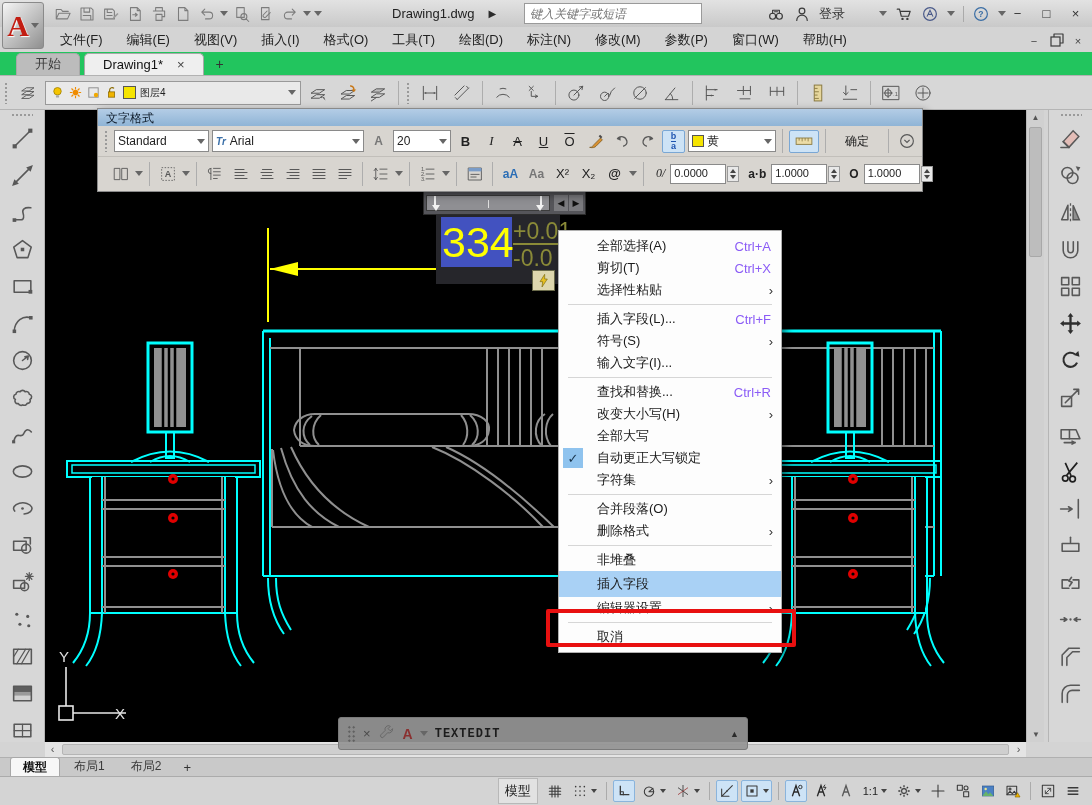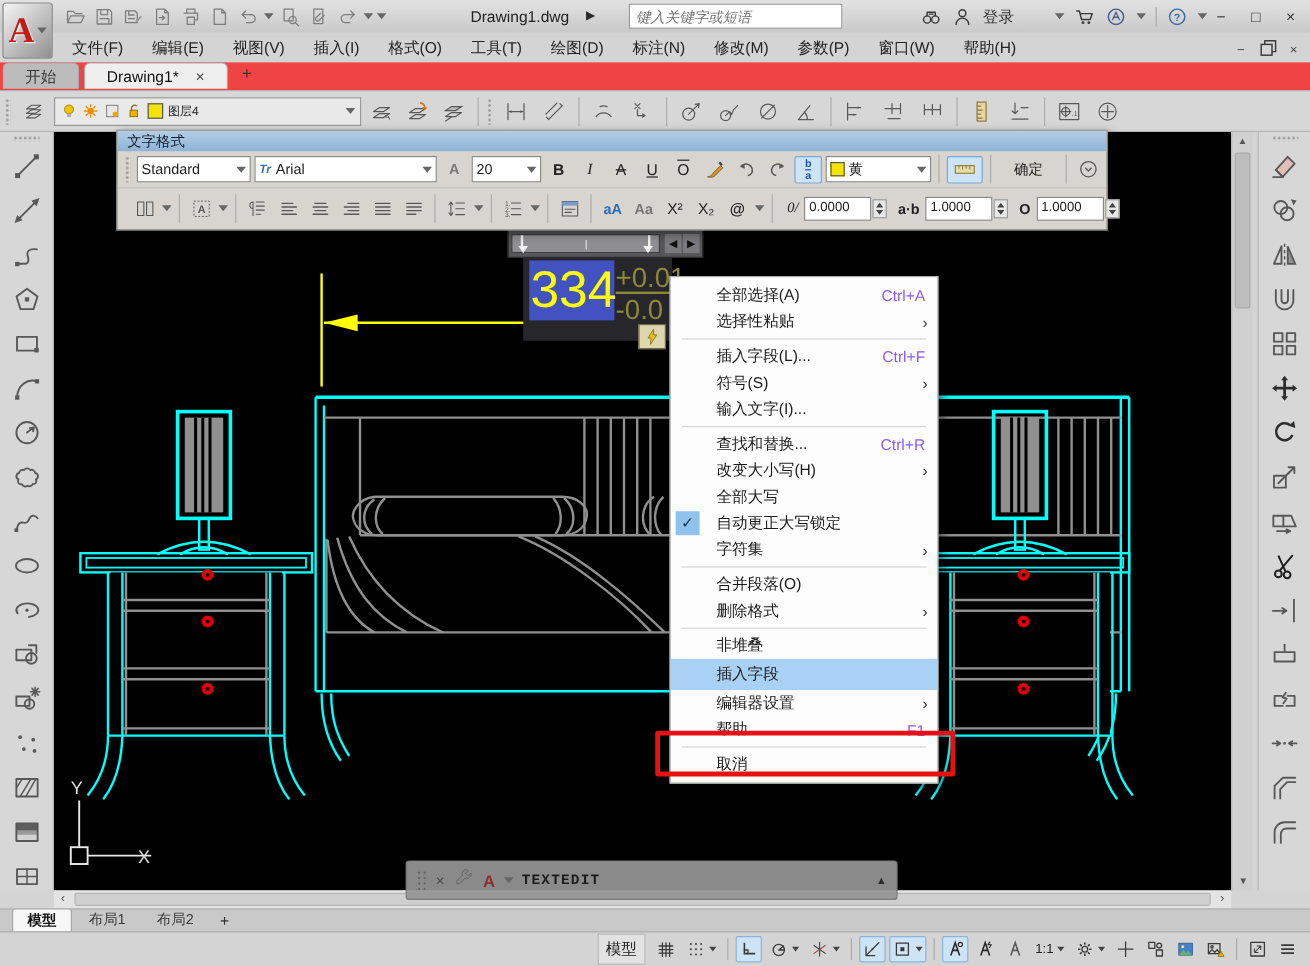--- a/index.html
+++ b/index.html
@@ -28,21 +28,21 @@
   .login-lbl{font-size:13px;color:#333;}
   .tb-sep{width:1px;height:16px;background:#aaa;}
   .win-controls{position:absolute;right:4px;top:3px;display:flex;gap:4px;}
   .winbtn{width:25px;height:20px;display:flex;align-items:center;justify-content:center;font-size:13px;color:#333;border-radius:2px;}
   
   .menubar{position:absolute;left:48px;top:27px;height:25px;display:flex;align-items:center;}
   .menu-item{font-size:13px;color:#222;padding:3px 12px;}
   .mdi-controls{position:absolute;right:6px;top:31px;display:flex;gap:6px;align-items:center;}
   .mdibtn{font-size:11px;color:#444;width:16px;text-align:center;}
   
-  .tabbar{position:absolute;left:0;top:52px;width:100%;height:24px;background:#ef4444;border-bottom:1px solid #b2b2b2;display:flex;align-items:flex-start;padding-left:2px;}
+  .tabbar{position:absolute;left:0;top:52px;width:100%;height:24px;background:#22c55e;border-bottom:1px solid #b2b2b2;display:flex;align-items:center;padding-left:16px;}
   .ftab{height:22px;padding:3px 18px;font-size:13px;color:#3a3a3a;background:#bcbcbc;border:1px solid #a8a8a8;border-bottom:none;border-radius:5px 5px 0 0;margin-right:4px;display:flex;align-items:center;gap:14px;}
   .ftab.active{background:#efefef;color:#111;}
   .ftab .closex{color:#444;font-size:13px;}
   .ftab-add{font-size:14px;color:#333;padding:1px 8px;}
   
   .toolrow{position:absolute;left:0;top:76px;width:100%;height:34px;background:#d7d7d7;border-bottom:1px solid #b5b5b5;display:flex;align-items:center;gap:2px;padding:0 2px;}
   .grip{width:5px;height:22px;background-image:radial-gradient(#9a9a9a 1px,transparent 1.2px);background-size:4px 4px;margin:0 2px;}
   .tool-btn{width:30px;height:28px;display:flex;align-items:center;justify-content:center;border-radius:2px;flex:none;}
   .vsep{width:1px;height:24px;background:#adadad;margin:0 3px;flex:none;}
   .layer-combo{width:256px;height:24px;background:#e9e9e9;border:1px solid #999;display:flex;align-items:center;gap:4px;padding:0 4px;flex:none;}
@@ -929,20 +929,24 @@
         </span>
     </div>
   </div>
 
   <div class="cmenu" id="context-menu">
       <div class="cm-item">
         <span class="cm-label">全部选择(A)</span>
         <span class="cm-short">Ctrl+A</span>
       </div>
       <div class="cm-item">
+        <span class="cm-label">剪切(T)</span>
+        <span class="cm-short">Ctrl+X</span>
+      </div>
+      <div class="cm-item">
         <span class="cm-label">选择性粘贴</span>
         <span class="cm-sub">›</span>
       </div>
       <div class="cm-sep"></div>
       <div class="cm-item">
         <span class="cm-label">插入字段(L)...</span>
         <span class="cm-short">Ctrl+F</span>
       </div>
       <div class="cm-item">
         <span class="cm-label">符号(S)</span>
@@ -982,24 +986,20 @@
       <div class="cm-sep"></div>
       <div class="cm-item">
         <span class="cm-label">非堆叠</span>
       </div>
       <div class="cm-item hl">
         <span class="cm-label">插入字段</span>
       </div>
       <div class="cm-item">
         <span class="cm-label">编辑器设置</span>
         <span class="cm-sub">›</span>
-      </div>
-      <div class="cm-item">
-        <span class="cm-label">帮助</span>
-        <span class="cm-short">F1</span>
       </div>
       <div class="cm-sep"></div>
       <div class="cm-item">
         <span class="cm-label">取消</span>
       </div>
     </div>
   <div class="redbox"></div>
 
   <div class="dock">
     <span class="dock-grip"></span>

